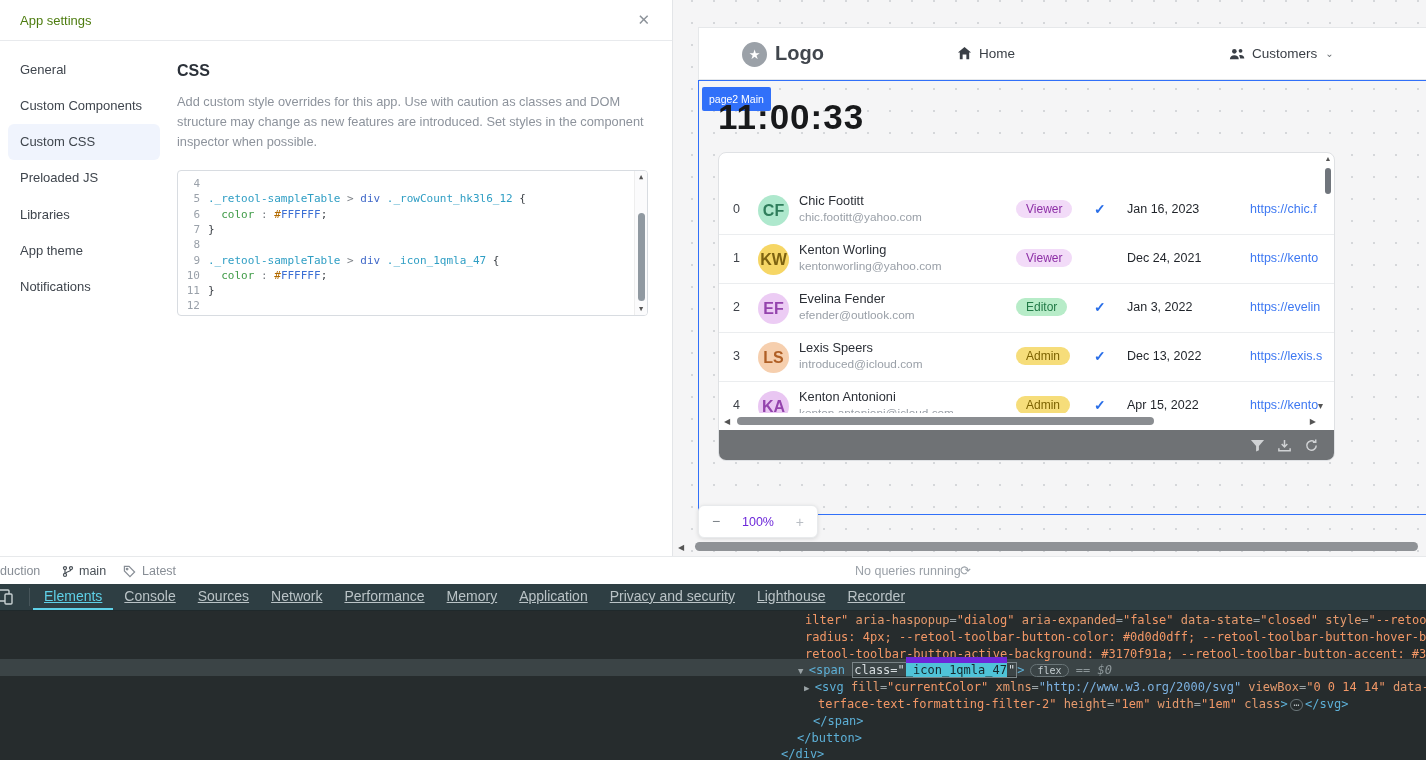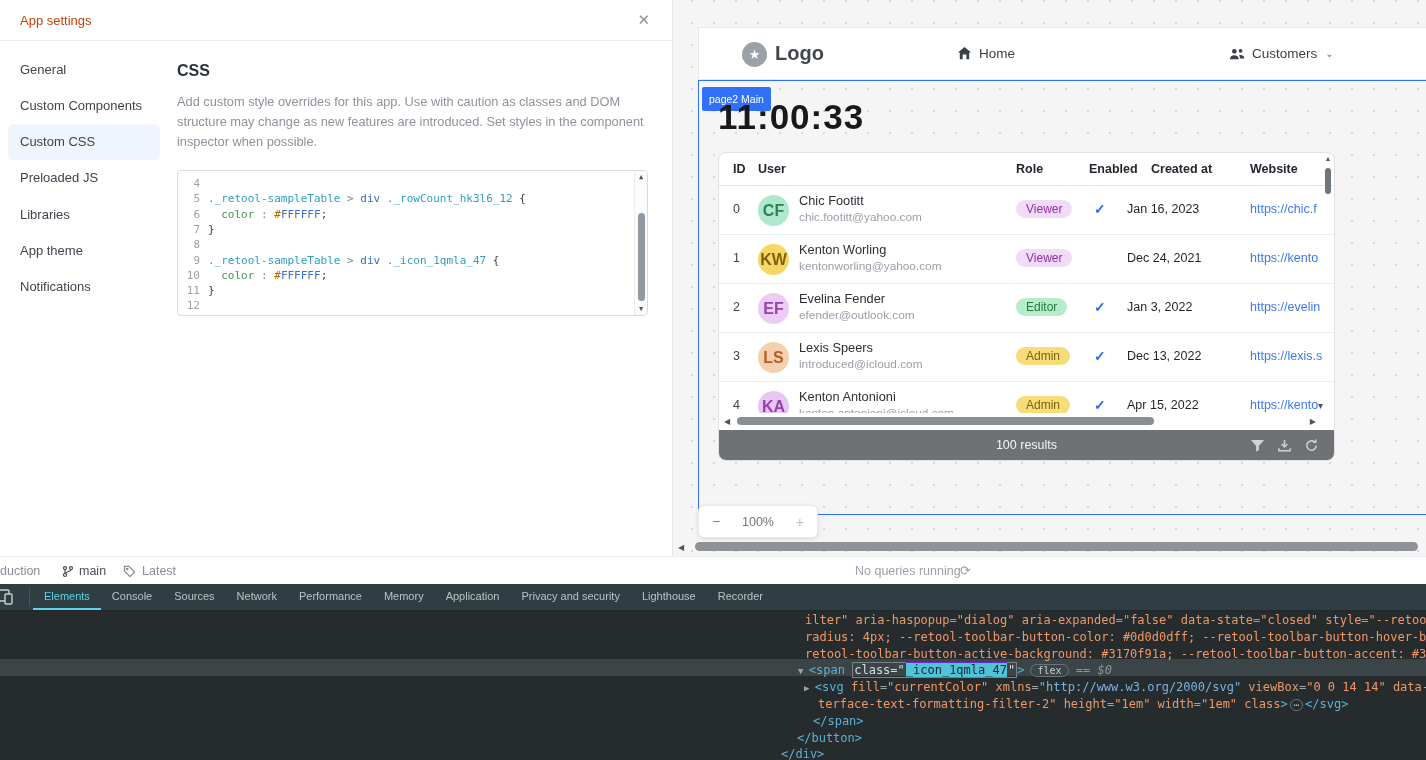--- a/index.html
+++ b/index.html
@@ -3,21 +3,21 @@
 <meta charset="utf-8">
 <style>
   * { margin:0; padding:0; box-sizing:border-box; }
   html,body { width:1426px; height:760px; overflow:hidden; background:#fff;
     font-family:"Liberation Sans", sans-serif; color:#3c4149; }
 
   
   #modal { position:absolute; left:0; top:0; width:672px; height:556px; background:#fff; }
   #modal-header { position:absolute; left:0; top:0; width:100%; height:41px;
     border-bottom:1px solid #e8eaed; }
-  #modal-title { position:absolute; left:20px; top:13px; font-size:13px; color:#c2410c; }
+  #modal-title { position:absolute; left:20px; top:13px; font-size:13px; color:#4d7c0f; }
   #modal-close { position:absolute; right:22px; top:11px; font-size:15px; color:#8d939a; cursor:pointer; }
   #settings-sidebar { position:absolute; left:8px; top:52px; width:152px; }
   .side-item { padding:8px 12px; font-size:13px; color:#3f454d; border-radius:6px; cursor:pointer; line-height:1.55; }
   .side-item.selected { background:#f0f4fd; }
   #settings-content { position:absolute; left:177px; top:62px; width:471px; }
   #css-heading { font-size:16px; font-weight:700; color:#2b3139; margin-bottom:12px; }
   #css-desc { font-size:12.8px; color:#8d939c; line-height:1.58; margin-bottom:17px; }
 
   #css-editor { position:absolute; left:177px; top:170px; width:471px; height:146px;
     border:1px solid #d8dce1; border-radius:4px; background:#fff; overflow:hidden;
@@ -77,21 +77,21 @@
   .hs-arr { position:absolute; top:4px; font-size:8px; color:#555; }
   #tc-hthumb { position:absolute; left:18px; top:4px; width:417px; height:8px; background:#8a8d91; border-radius:4px; }
   #tc-footer { position:absolute; left:0; top:277px; width:100%; height:32px; background:#6f7275; }
   #tc-results { position:absolute; left:0; width:100%; top:8px; text-align:center; color:#f2f3f4; font-size:12.5px; }
   .tf-icon { position:absolute; top:8px; width:16px; height:16px; color:#d0d2d4; cursor:pointer; }
   #tf-filter { right:68px; } #tf-download { right:41px; } #tf-refresh { right:14px; }
 
   #zoom-pill { position:absolute; left:25px; top:505px; width:120px; height:33px; background:#fff;
     border:1px solid #e8eaec; border-radius:6px; box-shadow:0 1px 4px rgba(0,0,0,.12); }
   #zoom-minus { position:absolute; left:13px; top:7px; color:#7a8086; font-size:14px; cursor:pointer; }
-  #zoom-level { position:absolute; left:0; width:100%; text-align:center; top:9px; font-size:12.5px; color:#737373; }
+  #zoom-level { position:absolute; left:0; width:100%; text-align:center; top:9px; font-size:12.5px; color:#6d28d9; }
   #zoom-plus { position:absolute; right:13px; top:8px; color:#b9bec4; font-size:14px; cursor:pointer; }
 
   #canvas-hscroll { position:absolute; left:0; top:541px; width:754px; height:12px; }
   #ch-arrow { position:absolute; left:5px; top:2px; font-size:8px; color:#555; }
   #ch-thumb { position:absolute; left:22px; top:1px; width:723px; height:9px; background:#8f9296; border-radius:5px; }
 
   
   #statusbar { position:absolute; left:0; top:556px; width:1426px; height:28px; background:#fff;
     border-top:1px solid #e7e9eb; font-size:12.5px; }
   #sb-env { position:absolute; left:0; top:7px; color:#878d95; }
@@ -100,30 +100,30 @@
   #sb-queries { position:absolute; left:855px; top:7px; color:#9ba1a8; }
   #sb-qrefresh { position:absolute; left:960px; top:6px; color:#9ba1a8; font-size:13px; cursor:pointer; }
 
   
   #devtools { position:absolute; left:0; top:584px; width:1426px; height:176px; background:#262c2d; }
   #dt-tabbar { position:absolute; left:0; top:0; width:100%; height:27px; background:#2e3e43;
     border-bottom:1px solid #1f292b; display:flex; align-items:stretch; }
   #dt-device { width:26px; color:#c8d0d2; position:relative; overflow:hidden; }
   #dt-device svg { position:absolute; left:-5px; top:5px; }
   .dt-sep { width:1px; background:#47555a; margin:4px 3px; }
-  .dt-tab { padding:0 11px; font-size:11px; color:#bac3c6; line-height:25px; cursor:pointer; white-space:nowrap; }
+  .dt-tab { padding:0 11px; font-size:14px; color:#bac3c6; line-height:25px; cursor:pointer; white-space:nowrap;text-decoration:underline; }
   .dt-tab.selected { color:#5fd1e8; border-bottom:2px solid #5fd1e8; }
   #dt-content { position:absolute; left:0; top:27px; width:100%; height:149px; overflow:hidden;
     font-family:"DejaVu Sans Mono", monospace; font-size:12px; }
   #dt-highlight { position:absolute; left:0; top:48px; width:100%; height:17px; background:#3b4446; }
   .dt-line { position:absolute; height:17px; line-height:17px; white-space:pre; color:#c8d0d2; }
   .c-arrow{color:#9aa3a6; font-size:9px;} .c-tag{color:#5db0d7;} .c-attr{color:#e59a6d;}
   .c-val{color:#f29766;} .c-url{color:#7cb1e0;} .c-pun{color:#9aa3a6;}
   .c-ebox{color:#d7dde0; border:1px solid #7a8487; border-right:none; padding:0 1px;}
-  .c-ehl{background:#4fc3d8; color:#16282b; border-top:1px solid #6d28d9; border-bottom:1px solid #7a8487;}
+  .c-ehl{background:#4fc3d8; color:#16282b; border-top:6px solid #6d28d9; border-bottom:1px solid #7a8487;}
   .c-ebox2{color:#d7dde0; border:1px solid #7a8487; border-left:none; padding:0 1px;}
   .c-badge{color:#c3cccf; border:1px solid #697477; border-radius:8px; padding:0 6px; font-size:10px; margin-left:6px;}
   .c-eq{color:#8d979a;} .c-dollar{color:#8d979a; font-style:italic;}
   .c-more{color:#b9c0c2; border:1px solid #697477; border-radius:7px; padding:0 3px; font-size:9px; margin:0 2px;}
   svg { display:block; }
 </style>
 </head>
 <body>
 
 <div id="modal">
@@ -188,28 +188,20 @@
       <span>Customers</span>
       <span class="nav-chev">⌄</span>
     </div>
   </div>
 
   <div id="selection">
     <span id="sel-badge">page2 Main</span>
     <div id="clock">11:00:33</div>
 
     <div id="table-card">
-      <div id="tc-header">
-          <span class="th" style="left: 14px;">ID</span>
-          <span class="th" style="left: 39px;">User</span>
-          <span class="th" style="left: 297px;">Role</span>
-          <span class="th" style="left: 370px;">Enabled</span>
-          <span class="th" style="left: 432px;">Created at</span>
-          <span class="th" style="left: 531px;">Website</span>
-        </div>
       <div id="tc-rows">
           <div class="trow" style="top: 0px;">
             <span class="td-id">0</span>
             <span class="avatar" style="background: rgb(174, 232, 205); color: rgb(46, 125, 91);">CF</span>
             <span class="td-name">Chic Footitt</span>
             <span class="td-email">chic.footitt@yahoo.com</span>
             <span class="role-pill" style="background: rgb(242, 219, 248); color: rgb(141, 47, 166);">Viewer</span>
             <span class="td-check">✓</span>
             <span class="td-date">Jan 16, 2023</span>
             <span class="td-link">https://chic.f</span>
@@ -258,21 +250,20 @@
       <div id="tc-vscroll">
         <div class="arr">▲</div>
         <div id="tc-vthumb"></div>
       </div>
       <div id="tc-hscroll">
         <span class="hs-arr" style="left:5px;">◀</span>
         <div id="tc-hthumb"></div>
         <span class="hs-arr" style="right:18px;">▶</span>
       </div>
       <div id="tc-footer">
-        <div id="tc-results">100 results</div>
         <span class="tf-icon" id="tf-filter">
             <svg width="15" height="15" viewBox="0 0 16 16" fill="currentColor">
               <path d="M1 2 L15 2 L9.5 8.5 L9.5 13 L6.5 14.5 L6.5 8.5 Z"></path>
             </svg>
           </span>
         <span class="tf-icon" id="tf-download">
             <svg width="15" height="15" viewBox="0 0 16 16" fill="none" stroke="currentColor" stroke-width="1.6">
               <path d="M8 2 L8 9 M5 6.5 L8 9.5 L11 6.5 M2 11 L2 13.5 L14 13.5 L14 11"></path>
             </svg>
           </span>

